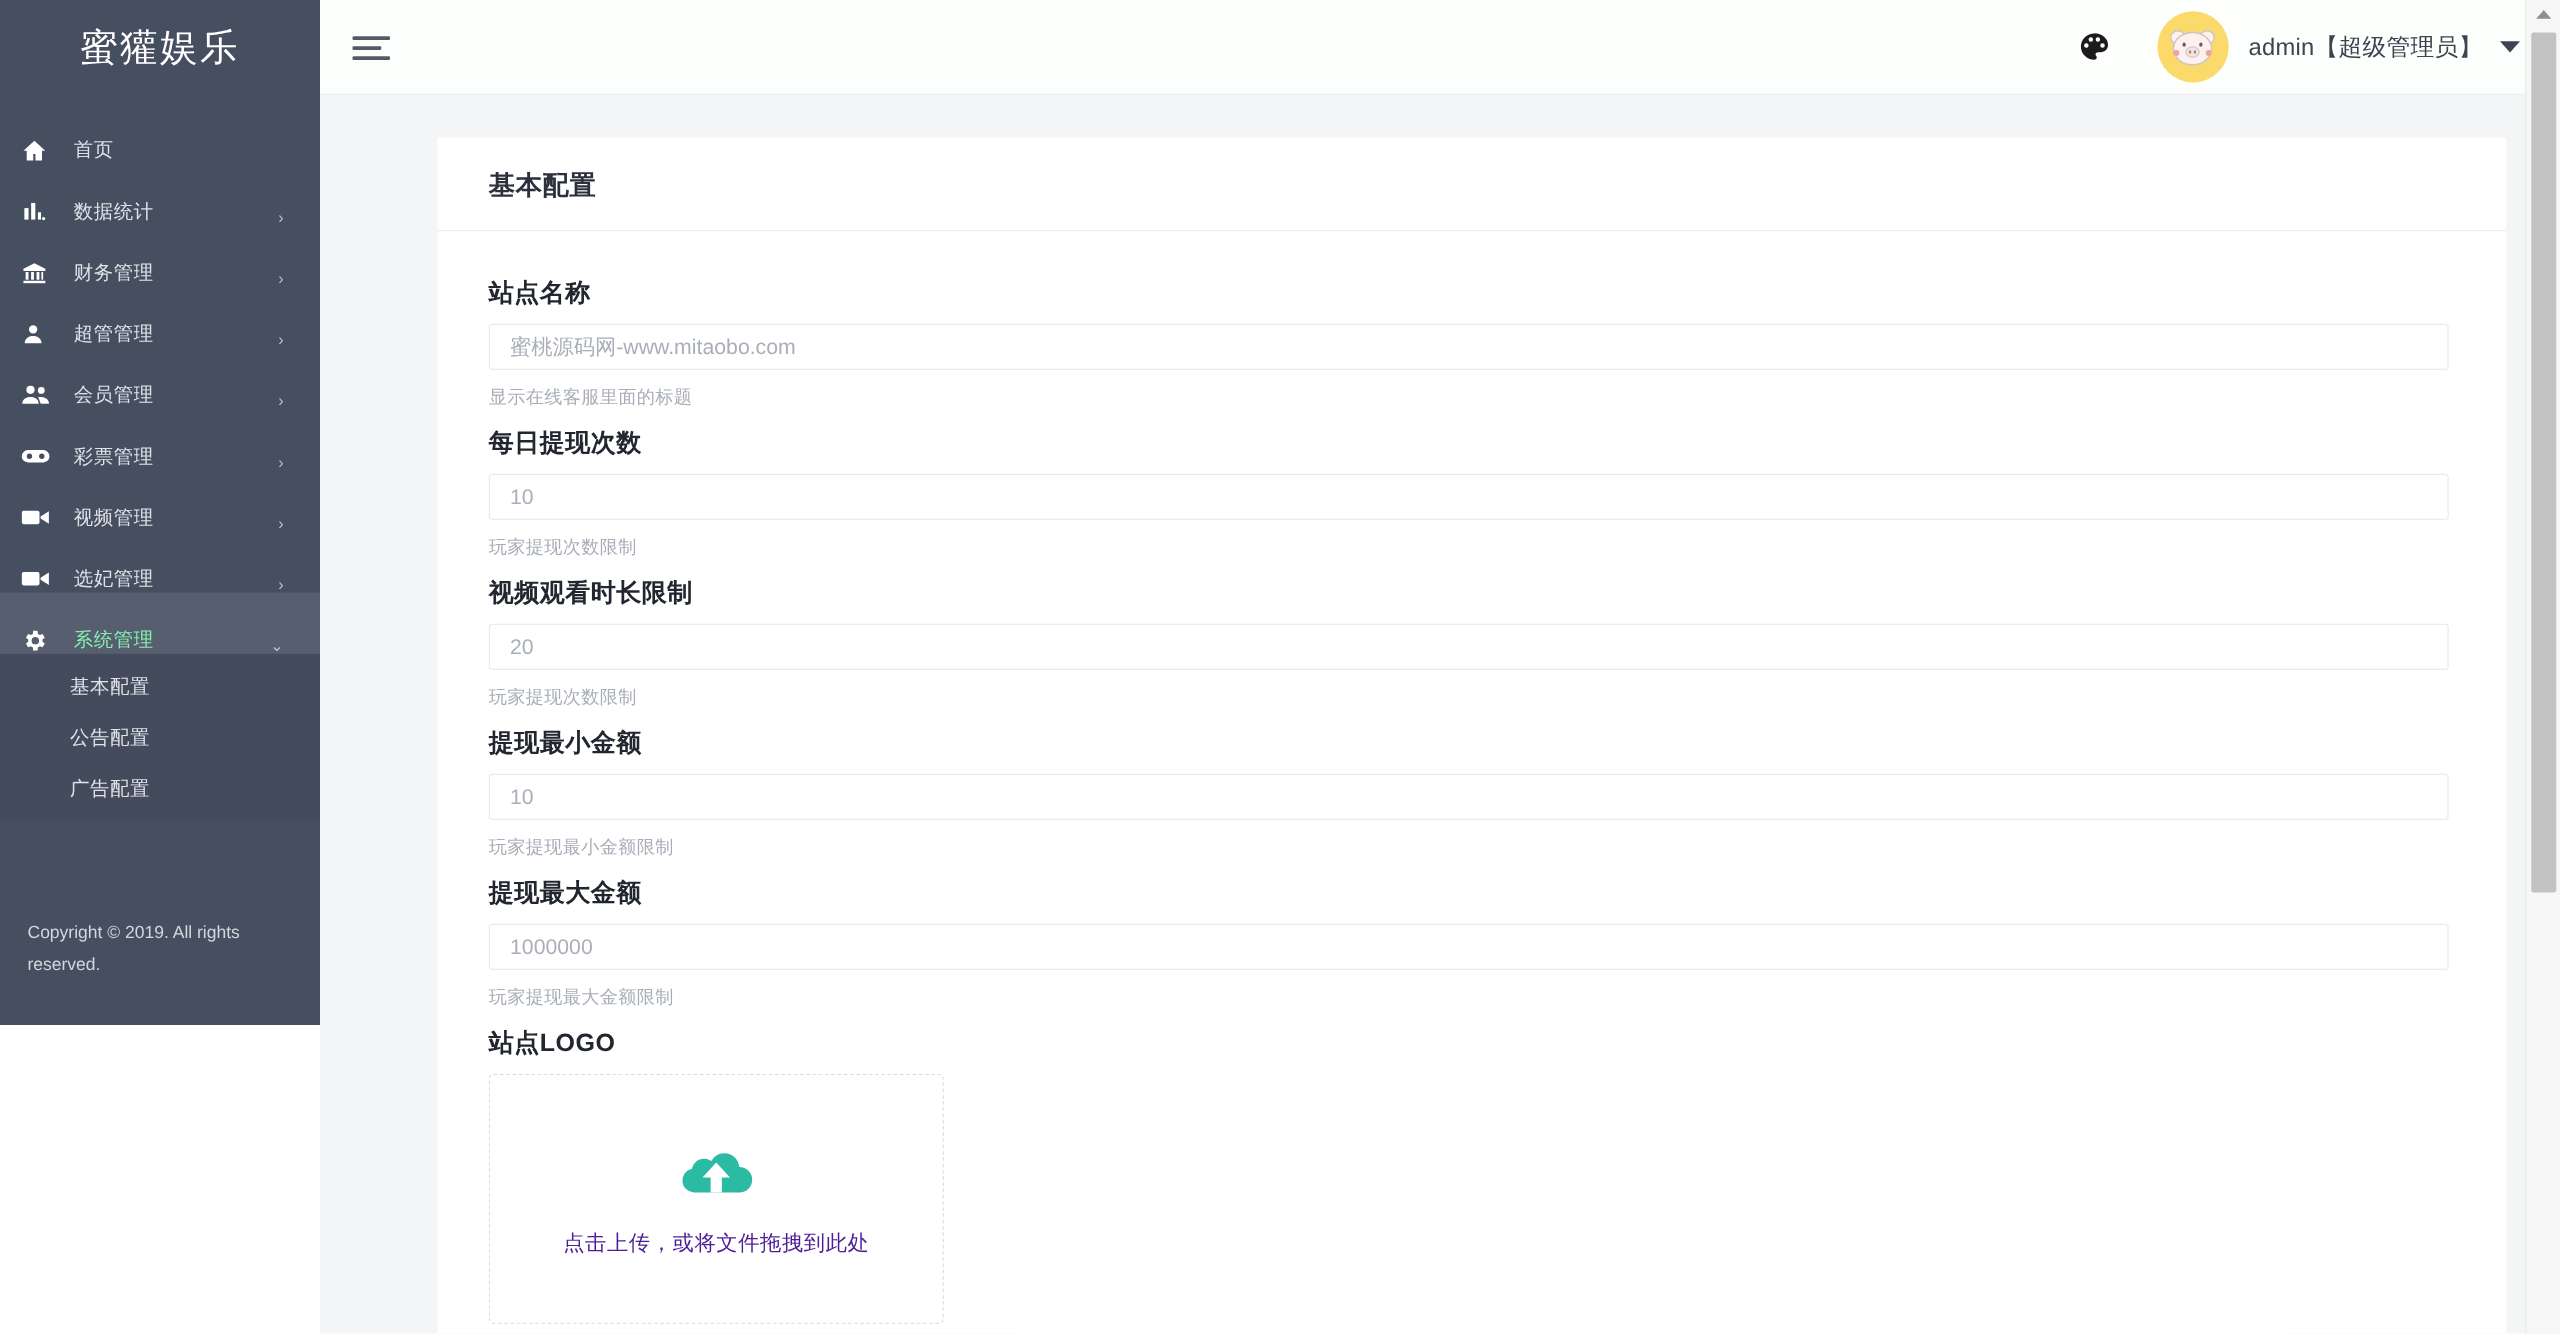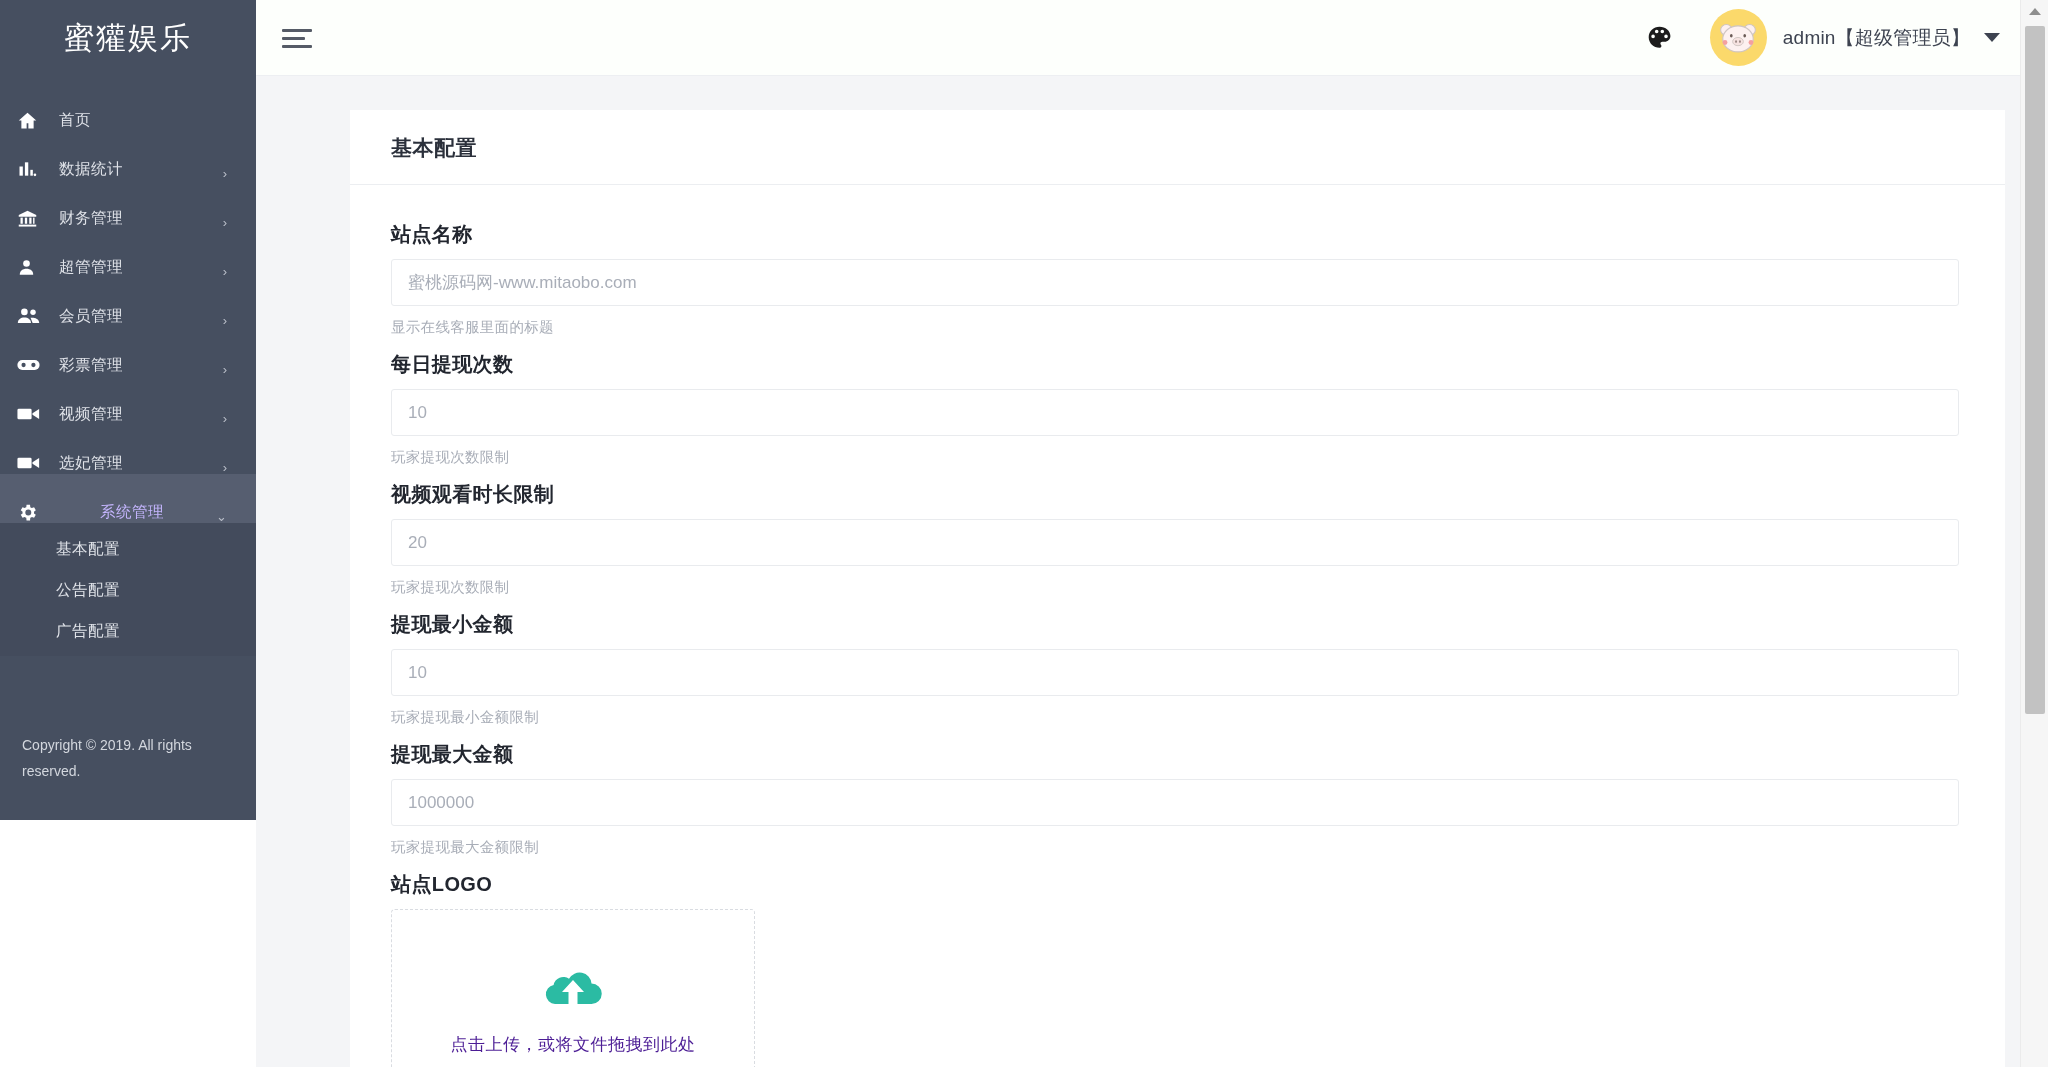--- a/index.html
+++ b/index.html
@@ -42,21 +42,21 @@
     display: flex; align-items: center; justify-content: flex-start;
     color: #ffffff;
     margin-right: 12px;
   }
   .nav-item .lbl { flex: 1; color: #dfe2e8; letter-spacing: .5px; }
   .nav-item .arrow {
     margin-right: 29px;
     font-size: 13px; color: #b9bec9; line-height: 1;
   }
   .nav-item.active { background: #565e70; }
-  .nav-item.active .lbl { color: #c4b5fd; margin-left: 41px; }
+  .nav-item.active .lbl { color: #86efac; }
 
   .submenu { background: #434b5c; padding: 6px 0 4px 0; }
   .sub-item {
     height: 41px; display: flex; align-items: center;
     padding-left: 56px;
     color: #dfe2e8; font-size: 15.5px; letter-spacing: .5px;
     cursor: pointer; user-select: none;
   }
 
   .copyright {
@@ -86,21 +86,21 @@
     display: flex; flex-direction: column; justify-content: center; gap: 5px;
     cursor: pointer; padding-top: 2px;
   }
   .hamburger i { display: block; height: 3px; background: #555b66; border-radius: 1px; }
   .hamburger i:nth-child(1) { width: 30px; }
   .hamburger i:nth-child(2) { width: 23px; }
   .hamburger i:nth-child(3) { width: 30px; }
 
   .topbar-right {
     margin-left: auto; display: flex; align-items: center;
-    padding-right: 48px; gap: 0; text-align: right;
+    padding-right: 32px; gap: 0; text-align: right;
   }
   .palette-btn {
     width: 40px; height: 40px; display: flex; align-items: center; justify-content: center;
     cursor: pointer; margin-right: 30px;
   }
   .avatar {
     width: 57px; height: 57px; border-radius: 50%;
     background: #fbd96b;
     display: flex; align-items: center; justify-content: center;
     margin-right: 16px; cursor: pointer; flex: none;
@@ -135,21 +135,21 @@
   .card-title { font-size: 21px; font-weight: bold; color: #2b303b; letter-spacing: .5px; }
   .card-body { padding: 22px 46px 40px 41px; }
 
   .field { margin-bottom: 0; }
   .field-label {
     font-size: 20px; font-weight: bold; color: #22262f;
     letter-spacing: .4px;
     margin: 14px 0 11px 0;
   }
   .input {
-    width: 100%; height: 47px;
+    width: 100%; height: 37px;
     border: 1px solid #e9ebee;
     border-radius: 3px;
     background: #ffffff;
     display: flex; align-items: center;
     padding: 0 16px;
     font-size: 17px; color: #a9aeb8;
   }
   .field-help {
     font-size: 14.5px; color: #a8adb7;
     margin: 12px 0 3px 0; letter-spacing: .3px;

